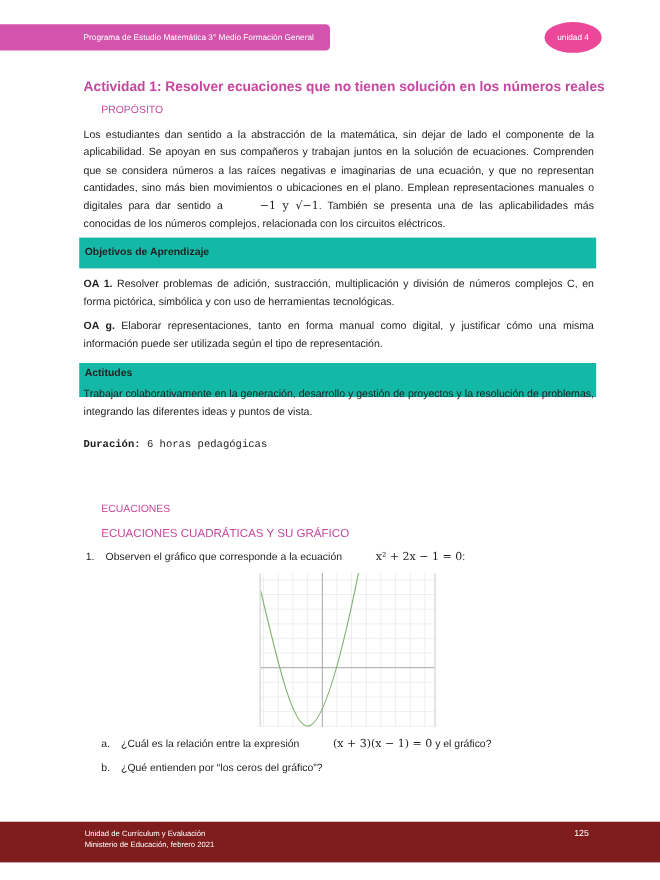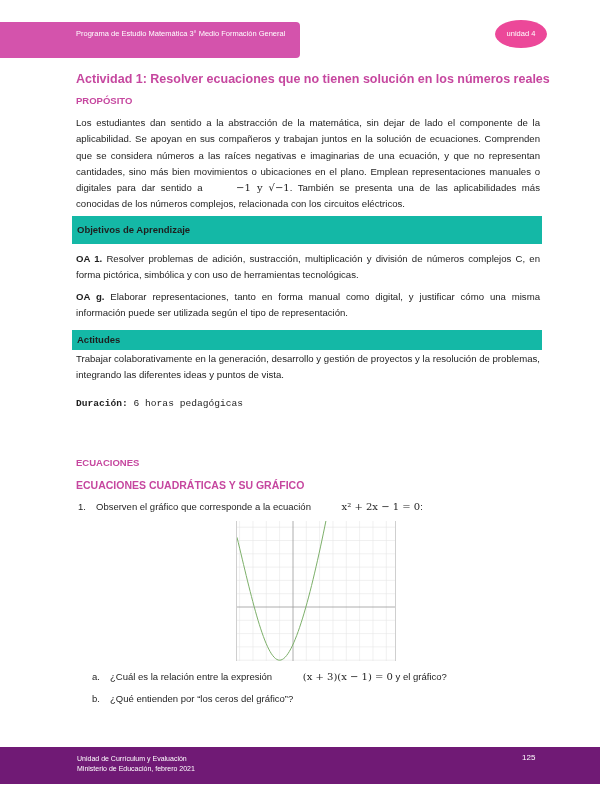--- a/index.html
+++ b/index.html
@@ -1,52 +1,52 @@
 <!DOCTYPE html>
 <html><head>
   <meta charset="utf-8">
   <style>
     html, body { margin: 0; padding: 0; }
     body {
       width: 600px; height: 800px; background: #ffffff; position: relative; overflow: hidden;
       font-family: "Liberation Sans", sans-serif; color: #222;
     }
     .header-bar {
-      position: absolute; left: 0; top: 22px; width: 300px; height: 36px;
+      position: absolute; left: 0; top: 22px; width: 300px; height: 24px;
       background: #D453AC; border-radius: 0 4px 4px 0;
       color: #fff; font-size: 7.5px; line-height: 24px; text-align: left;
     }
     .header-bar span { position: absolute; left: 76px; }
     .unit-pill {
       position: absolute; left: 495px; top: 20px; width: 52px; height: 28px;
       background: #ec4899; border-radius: 50%;
       color: #fff; font-size: 7.5px; line-height: 28px; text-align: center;
     }
     .activity-title {
       position: absolute; left: 76px; top: 72px; font-size: 12.5px; font-weight: bold; color: #C6479F; white-space: nowrap;
     }
     .section-label {
-      position: absolute; left: 76px; font-size: 9.5px; font-weight: bold; color: #C6479F; white-space: nowrap;
+      position: absolute; left: 92px; font-size: 9.5px; font-weight: normal; color: #C6479F; white-space: nowrap;
     }
     .para {
       position: absolute; left: 76px; width: 464px; font-size: 9.6px; line-height: 16.3px; text-align: justify; color: #1e1e1e;
     }
     .box {
       position: absolute; left: 72px; width: 470px; background: #14b8a6;
       font-size: 9.5px; font-weight: bold; color: #1e1e1e; box-sizing: border-box; padding-left: 5px;
     }
     .math { font-family: "DejaVu Serif", serif; font-size: 10px; margin-left: 28px; }
     .list-item { position: absolute; font-size: 9.5px; color: #1e1e1e; white-space: nowrap; }
     .list-item .num { display: inline-block; width: 18px; }
     .graph {
       position: absolute; left: 236px; top: 521px; width: 158px; height: 140px;
       background: #fff; border-left: 1px solid #cfcfcf; border-right: 1px solid #cfcfcf;
     }
     .footer-bar {
-      position: absolute; left: 0; top: 747px; width: 600px; height: 37px; background: #701a75;
+      position: absolute; left: 0; top: 747px; width: 600px; height: 37px; background: #7f1d1d;
       color: #fff; font-size: 7px;
     }
     .footer-left { position: absolute; left: 77px; top: 7px; line-height: 10px; }
     .footer-right { position: absolute; left: 522px; top: 6px; font-size: 8px; }
   </style>
 </head>
 <body>
 
 <div class="header-bar">
   <span>Programa de Estudio Matemática 3° Medio Formación General</span>
@@ -56,21 +56,21 @@
 <div class="activity-title">Actividad 1: Resolver ecuaciones que no tienen solución en los números reales</div>
 <div class="section-label" style="top:95px;">PROPÓSITO</div>
 
 <div class="para" style="top:115px;"><span>Los estudiantes dan sentido a la abstracción de la matemática, sin dejar de lado el componente de la aplicabilidad. Se apoyan en sus compañeros y trabajan juntos en la solución de ecuaciones. Comprenden que se considera números a las raíces negativas e imaginarias de una ecuación, y que no representan cantidades, sino más bien movimientos o ubicaciones en el plano. Emplean representaciones manuales o digitales para dar sentido a </span><span class="math">−1 y √−1</span><span>. También se presenta una de las aplicabilidades más conocidas de los números complejos, relacionada con los circuitos eléctricos.</span></div>
 
 <div class="box" style="top:216px; height:28px; line-height:28px;">Objetivos de Aprendizaje</div>
 
 <div class="para" style="top:251px;"><b>OA 1.</b><span> Resolver problemas de adición, sustracción, multiplicación y división de números complejos C, en forma pictórica, simbólica y con uso de herramientas tecnológicas.</span></div>
 <div class="para" style="top:289px;"><b>OA g.</b><span> Elaborar representaciones, tanto en forma manual como digital, y justificar cómo una misma información puede ser utilizada según el tipo de representación.</span></div>
 
-<div class="box" style="top:330px; height:20px; line-height:20px;">Actitudes</div>
+<div class="box" style="top:330px; height:31px; line-height:20px;">Actitudes</div>
 <div class="para" style="top:351px;">Trabajar colaborativamente en la generación, desarrollo y gestión de proyectos y la resolución de problemas, integrando las diferentes ideas y puntos de vista.</div>
 
 <div class="para" style="top:396px;font-family:Liberation Mono, monospace;"><b>Duración:</b><span> 6 horas pedagógicas</span></div>
 
 <div class="section-label" style="top:457px;">ECUACIONES</div>
 <div class="section-label" style="top:479px; font-size:10.5px;text-align:center;">ECUACIONES CUADRÁTICAS Y SU GRÁFICO</div>
 
 <div class="list-item" style="left:78px; top:501px;"><span class="num">1.</span><span>Observen el gráfico que corresponde a la ecuación </span><span class="math">x² + 2x − 1 = 0</span><span>:</span></div>
 
 <div class="graph">

